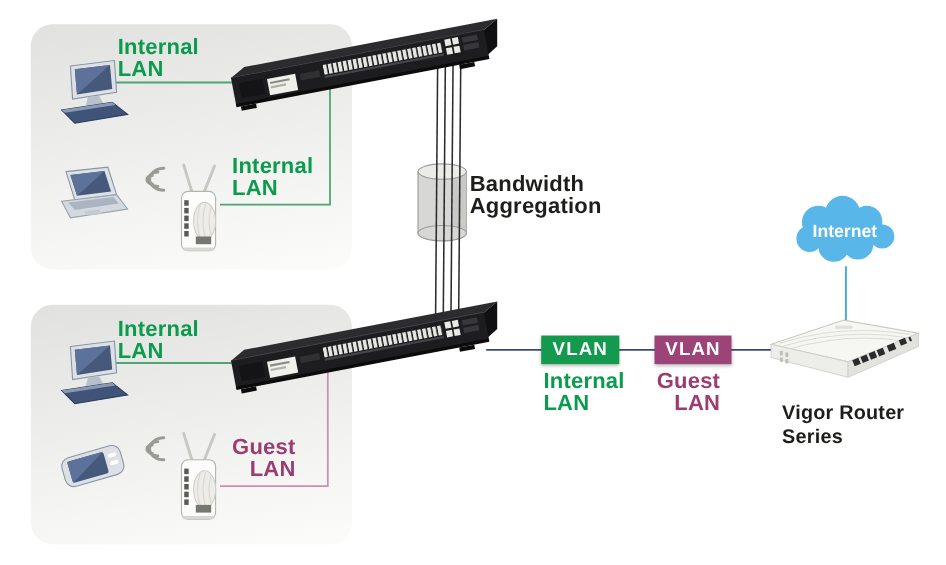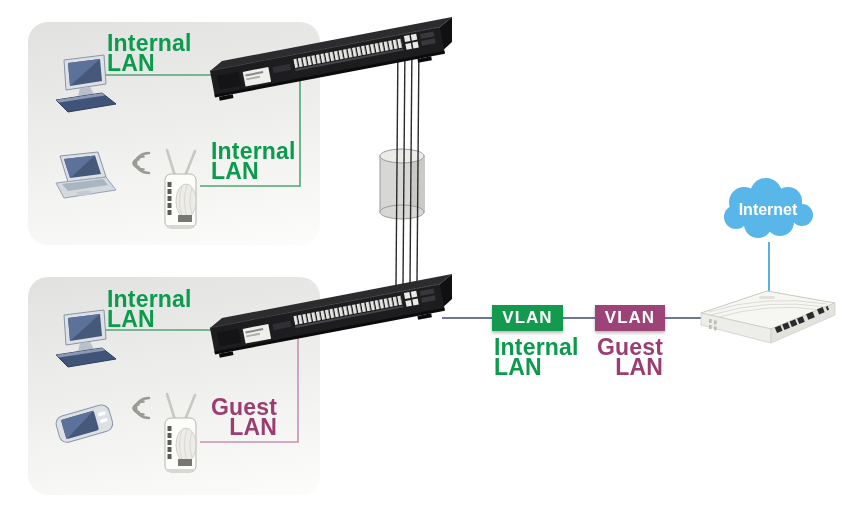--- a/index.html
+++ b/index.html
@@ -5,21 +5,21 @@
   html,body{margin:0;padding:0;background:#fff;}
   #canvas{
     position:relative;width:860px;height:514px;background:#ffffff;
     overflow:hidden;font-family:"Liberation Sans",sans-serif;
   }
   .group-box{
     position:absolute;width:292px;height:220px;border-radius:20px;
     background:linear-gradient(170deg,#e1e2e0 0%,#ececea 40%,#f7f7f5 80%,#fcfcfb 100%);
   }
   .label{
-    position:absolute;font-weight:bold;font-size:23px;line-height:20px;
+    position:absolute;font-weight:bold;font-size:20px;line-height:20px;
     white-space:pre-line;letter-spacing:0.2px;
   }
   .green{color:var(--green);}
   .purple{color:var(--purple);text-align:right;}
   .dark{color:var(--label_dark);}
   .big{font-size:18px;line-height:22px;}
   .vlan-badge{
     position:absolute;width:71px;height:26px;display:flex;align-items:center;
     justify-content:center;color:#ffffff;font-weight:bold;font-size:17px;
     letter-spacing:1px;box-shadow:0 2px 3px rgba(0,0,0,0.28);
@@ -233,18 +233,22 @@
   <div class="vlan-badge vlan-purple" style="left:595px;top:305px;width:70px;">VLAN</div>
 
   <div class="label green" style="left:107px;top:33px;">Internal
 LAN</div>
   <div class="label green" style="left:211px;top:141px;">Internal
 LAN</div>
   <div class="label green" style="left:107px;top:289px;">Internal
 LAN</div>
   <div class="label purple" style="left:211px;top:397px;">Guest
 LAN</div>
+  <div class="label dark" style="left:427px;top:158px;">Bandwidth
+Aggregation</div>
   <div class="label green" style="left:494px;top:337px;">Internal
 LAN</div>
   <div class="label purple" style="left:597px;top:337px;">Guest
 LAN</div>
+  <div class="label dark big" style="left:711px;top:364px;">Vigor Router
+Series</div>
 
 </div>
 
 </body></html>

